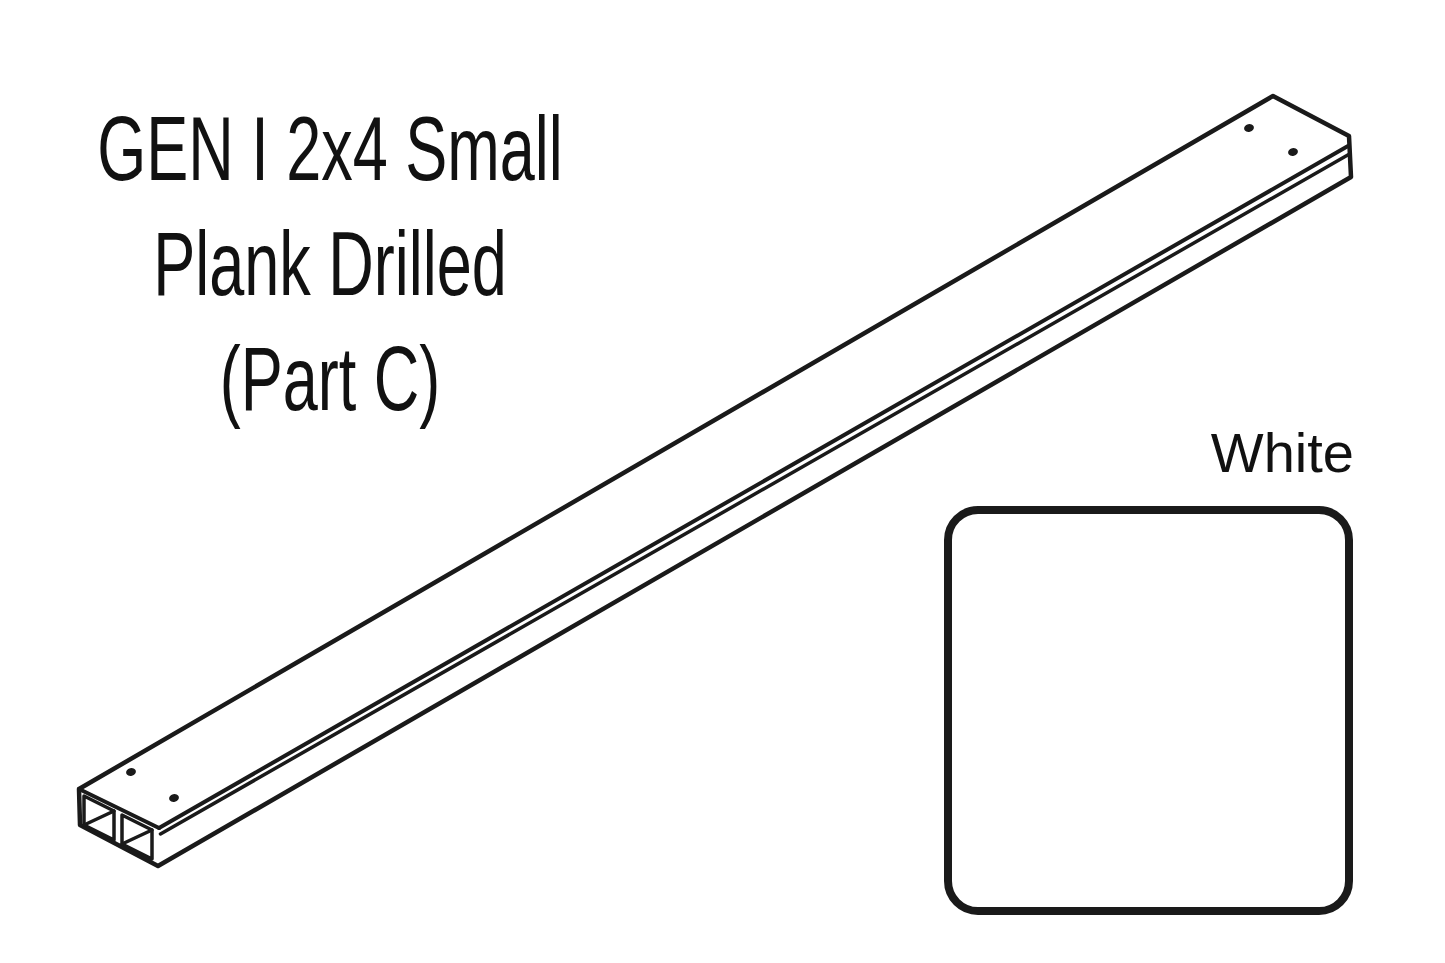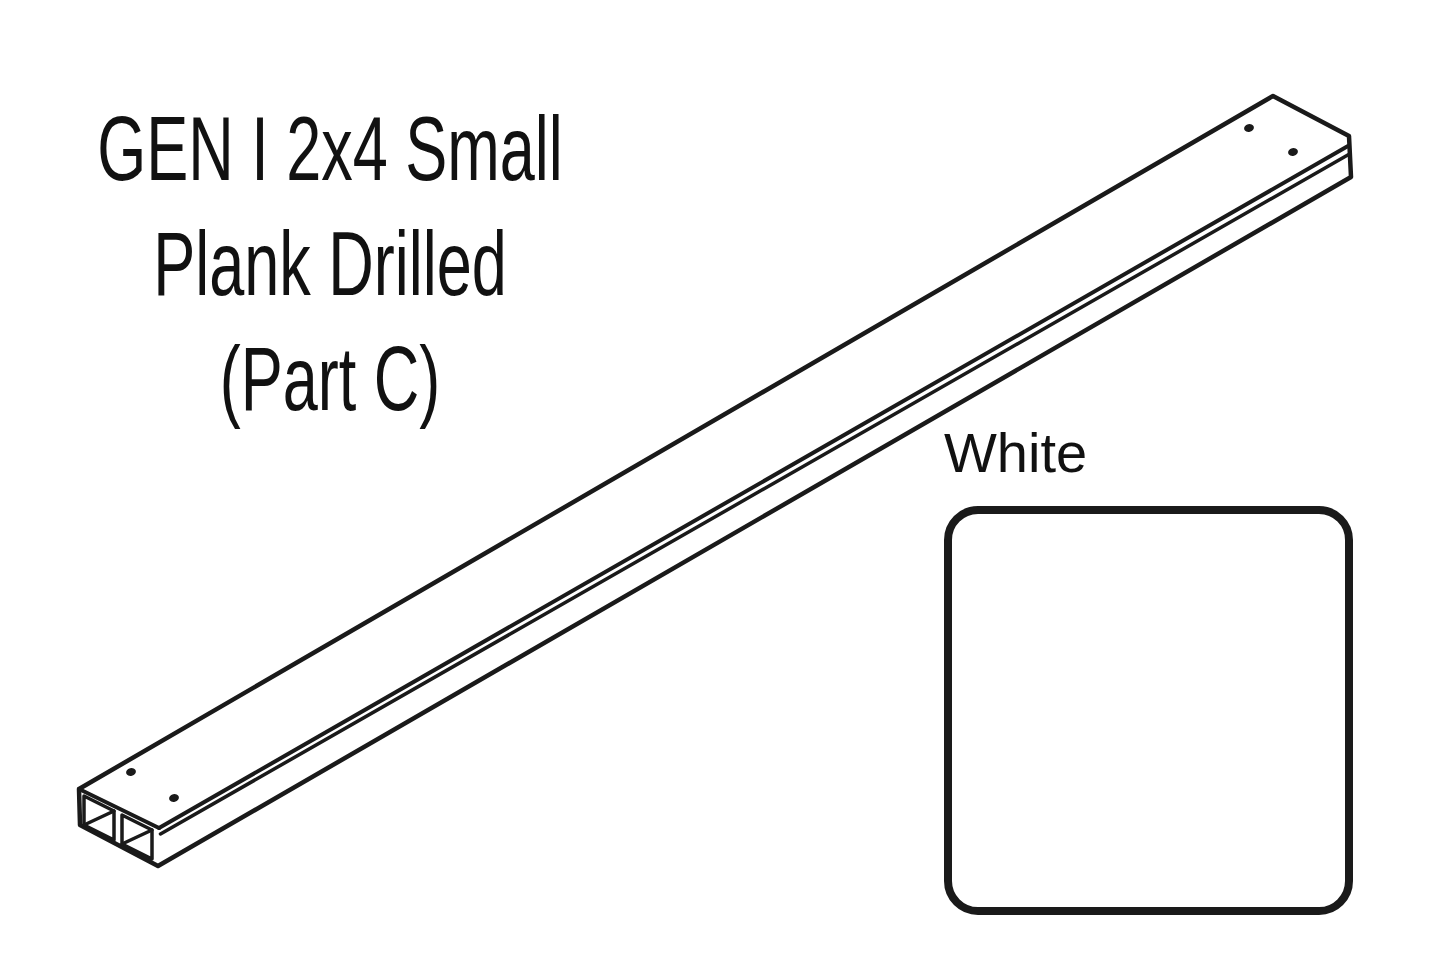--- a/index.html
+++ b/index.html
@@ -27,21 +27,21 @@
     stroke:var(--line,#1a1a1a);
     fill:none;
     stroke-linecap:round;
     stroke-linejoin:round;
   }
   .face{fill:#ffffff;}
   .hole{fill:var(--line,#1a1a1a);stroke:none;}
   .swatch-label{
     position:absolute;
     left:944px;top:423px;width:410px;
-    text-align:left;
+    text-align:right;
     font-size:56px;line-height:60px;
     color:var(--text,#111111);
   }
   .swatch{
     position:absolute;
     left:944px;top:506px;width:409px;height:409px;
     box-sizing:border-box;
     border:8px solid var(--line,#1a1a1a);
     border-radius:34px;
     background:var(--swatch-fill,#ffffff);

